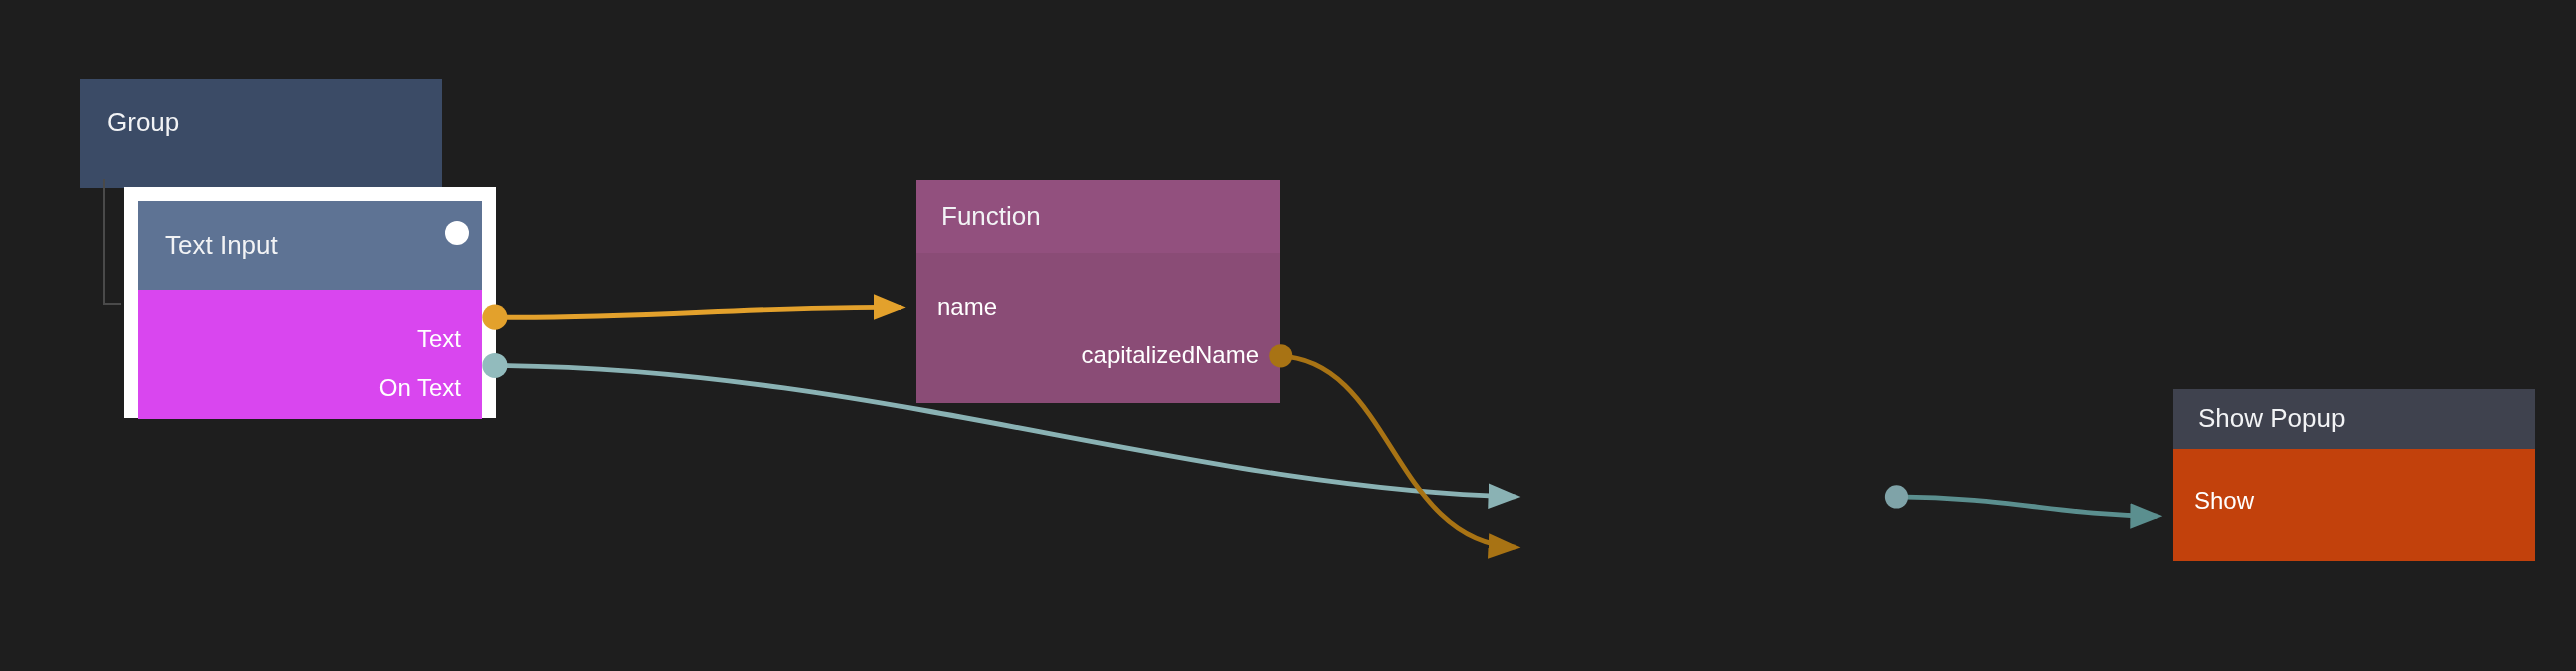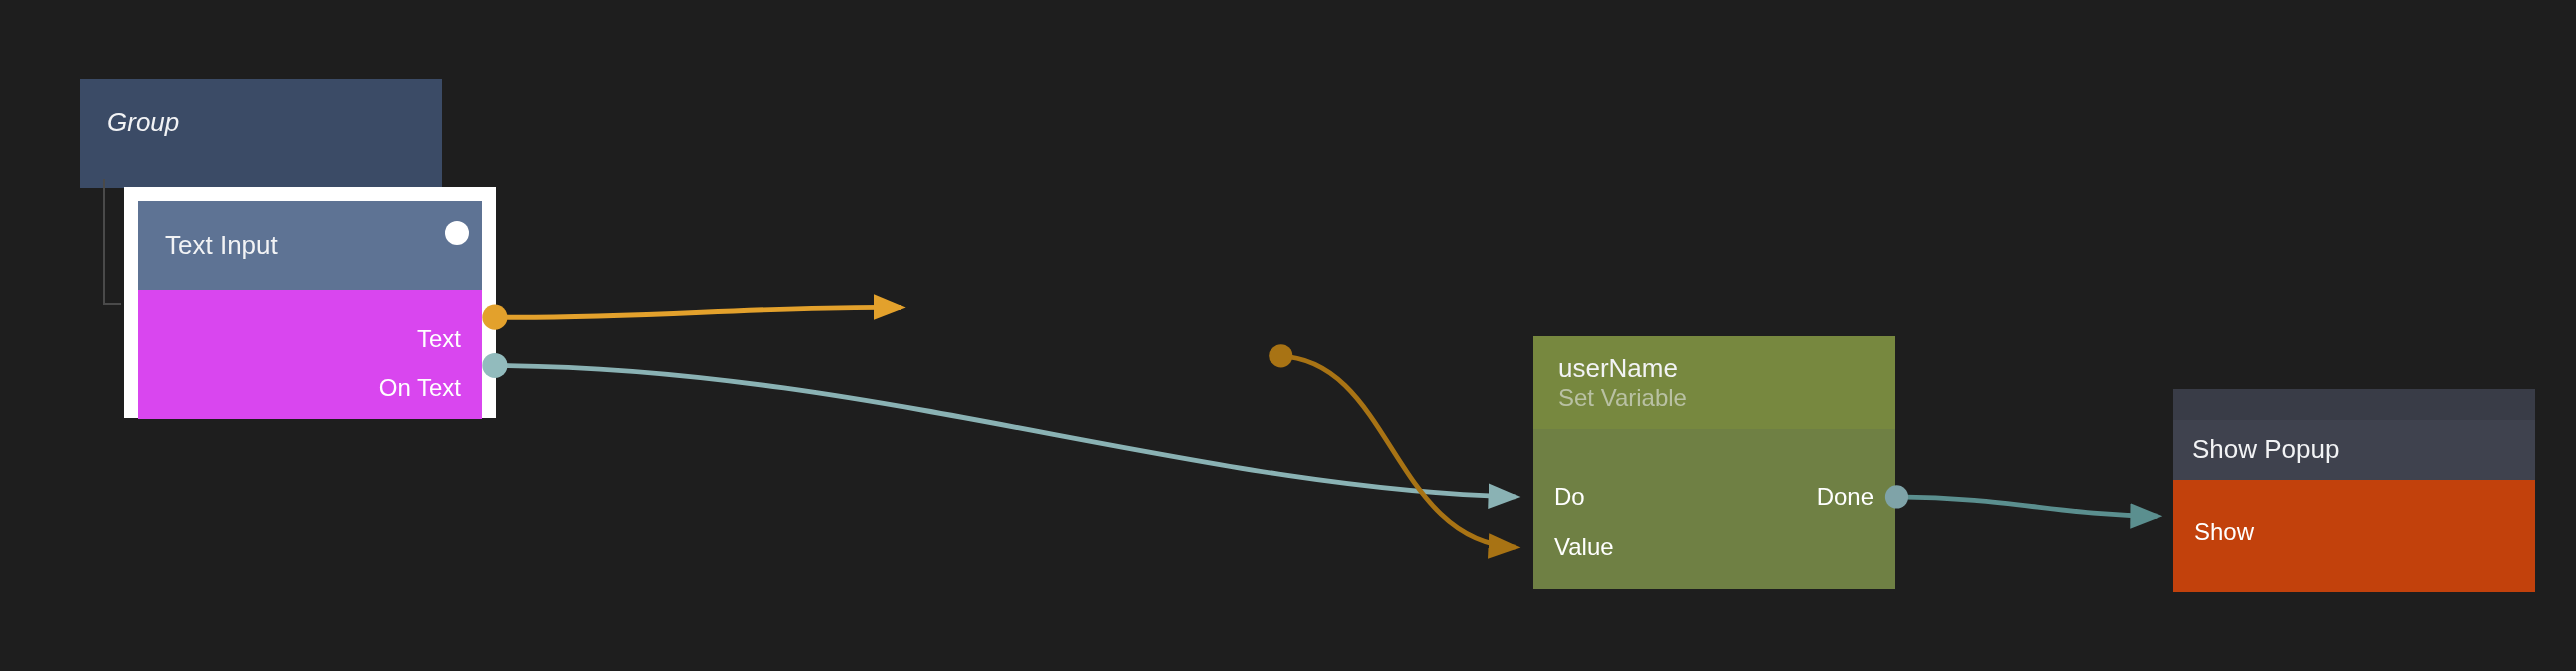--- a/index.html
+++ b/index.html
@@ -73,21 +73,20 @@
   .port-label.in  { left: 21px; }
   .port-label.out { right: 21px; }
 
   
   #group-node {
     left: 80px;
     top: 79px;
     width: 362px;
     height: 109px;
     background: #3b4b66;
-    font-style: italic;
   }
   #group-node .node-header { height: 88px; padding-left: 27px; }
 
   
   #group-bracket {
     position: absolute;
     left: 103px;
     top: 179px;
     width: 15.5px;
     height: 124px;
@@ -152,21 +151,21 @@
   #setvar-node .node-body { height: 160px; background: #6f8044; }
 
   
   #popup-node {
     left: 2173px;
     top: 389px;
     width: 362px;
     height: 172px;
     background: #393c47;
   }
-  #popup-node .node-header { height: 60px; padding-left: 19px; background: #3f424e; margin-top: 31px; }
+  #popup-node .node-header { height: 60px; padding-left: 25px; background: #3f424e; }
   #popup-node .node-body { height: 112px; background: #c2410c; }
 </style>
 </head>
 <body>
 
 <div id="canvas">
 
   <svg id="edges" viewBox="0 0 2665 695">
     <defs>
       <marker id="arrow-orange" markerWidth="7" markerHeight="7" refX="5.6" refY="3" orient="auto" markerUnits="strokeWidth">
@@ -214,39 +213,37 @@
         </div>
       </div>
     </div>
   </div>
 
   <svg style="position:absolute;left:0;top:0;width:2576px;height:672px;" viewBox="0 0 2665 695">
     <circle cx="512" cy="328" r="13" fill="#e3a12c"></circle>
     <circle cx="512" cy="378" r="13" fill="#92bbbd"></circle>
   </svg>
 
+  <div class="node" id="function-node">
+    <div class="node-header">
+      <div class="node-title">Function</div>
+    </div>
+    <div class="node-body">
+      <div class="port-row" style="top:54px;">
+        <span class="port-label in">name</span>
+      </div>
+      <div class="port-row" style="top:102px;">
+        <span class="port-label out">capitalizedName</span>
+      </div>
+    </div>
+  </div>
   <svg style="position:absolute;left:0;top:0;width:2576px;height:672px;" viewBox="0 0 2665 695">
     <circle cx="1325" cy="368" r="12" fill="#a87314"></circle>
   </svg>
 
-  <div class="node" id="setvar-node">
-    <div class="node-header">
-      <div class="node-title">userName</div>
-      <div class="node-subtitle">Set Variable</div>
-    </div>
-    <div class="node-body">
-      <div class="port-row" style="top:68px;">
-        <span class="port-label in">Do</span>
-        <span class="port-label out">Done</span>
-      </div>
-      <div class="port-row" style="top:118px;">
-        <span class="port-label in">Value</span>
-      </div>
-    </div>
-  </div>
   <svg style="position:absolute;left:0;top:0;width:2576px;height:672px;" viewBox="0 0 2665 695">
     <circle cx="1962" cy="514" r="12" fill="#7fa3a8"></circle>
   </svg>
 
   <div class="node" id="popup-node">
     <div class="node-header">
       <div class="node-title">Show Popup</div>
     </div>
     <div class="node-body">
       <div class="port-row" style="top:52px;">

